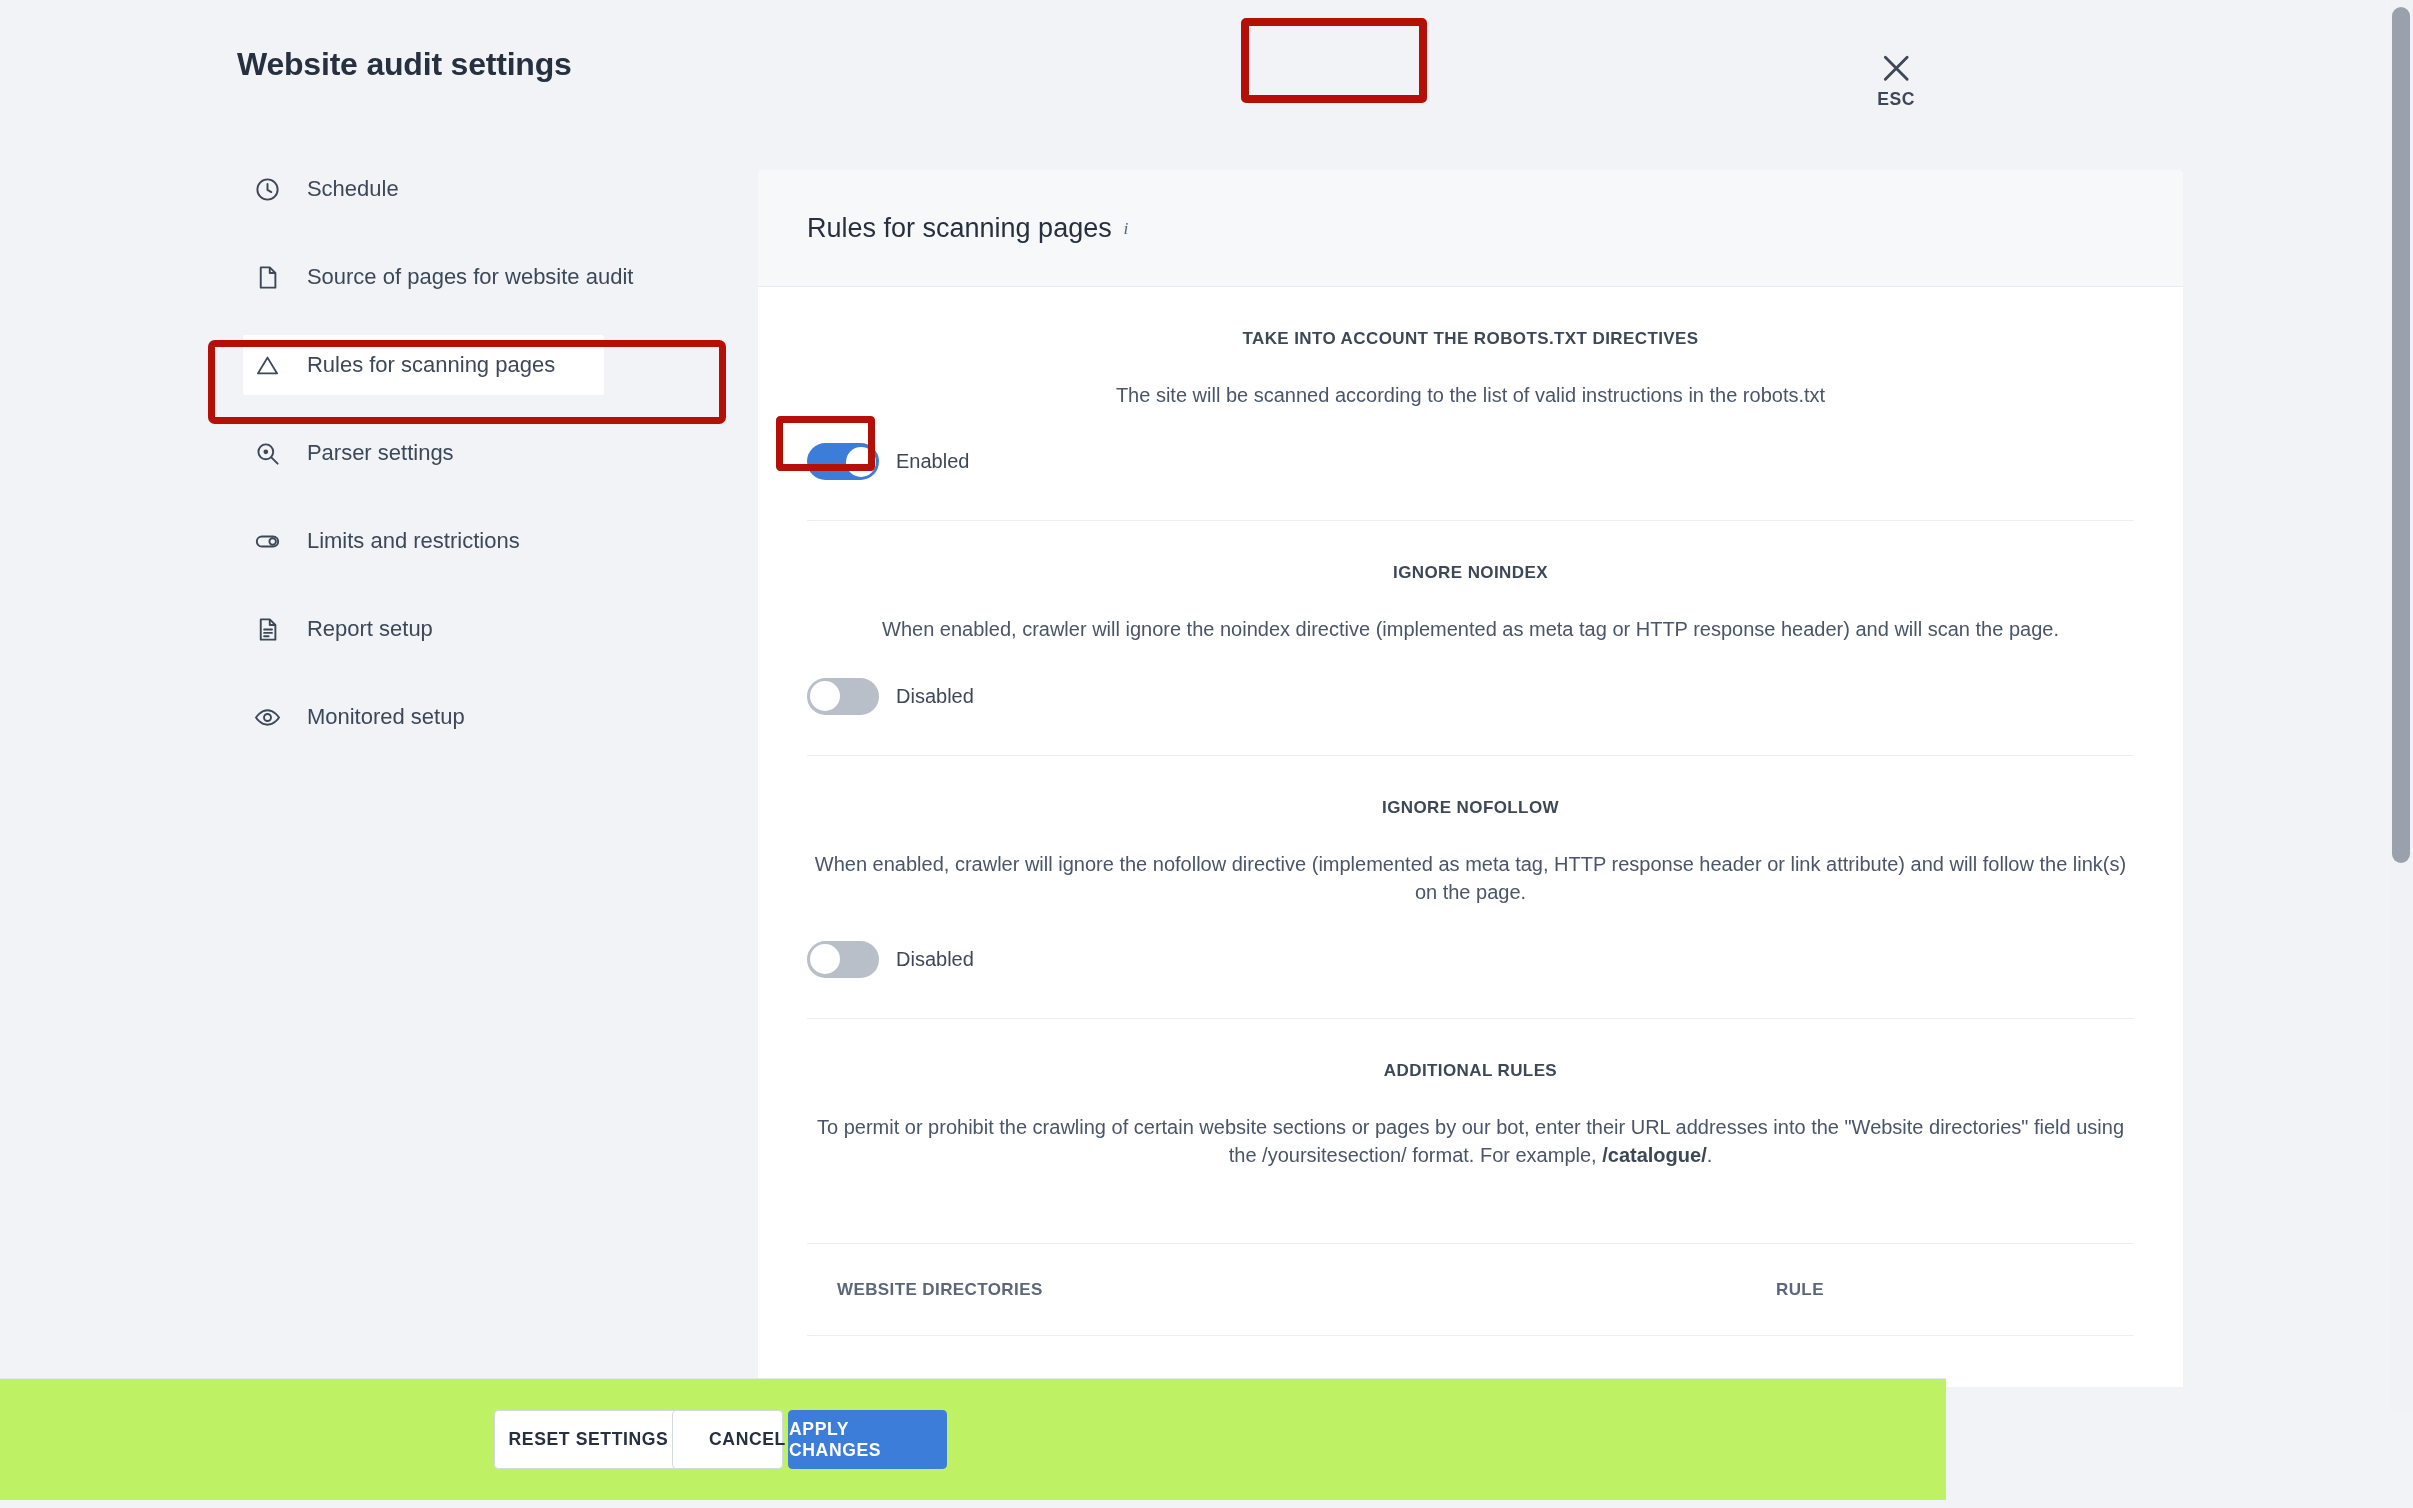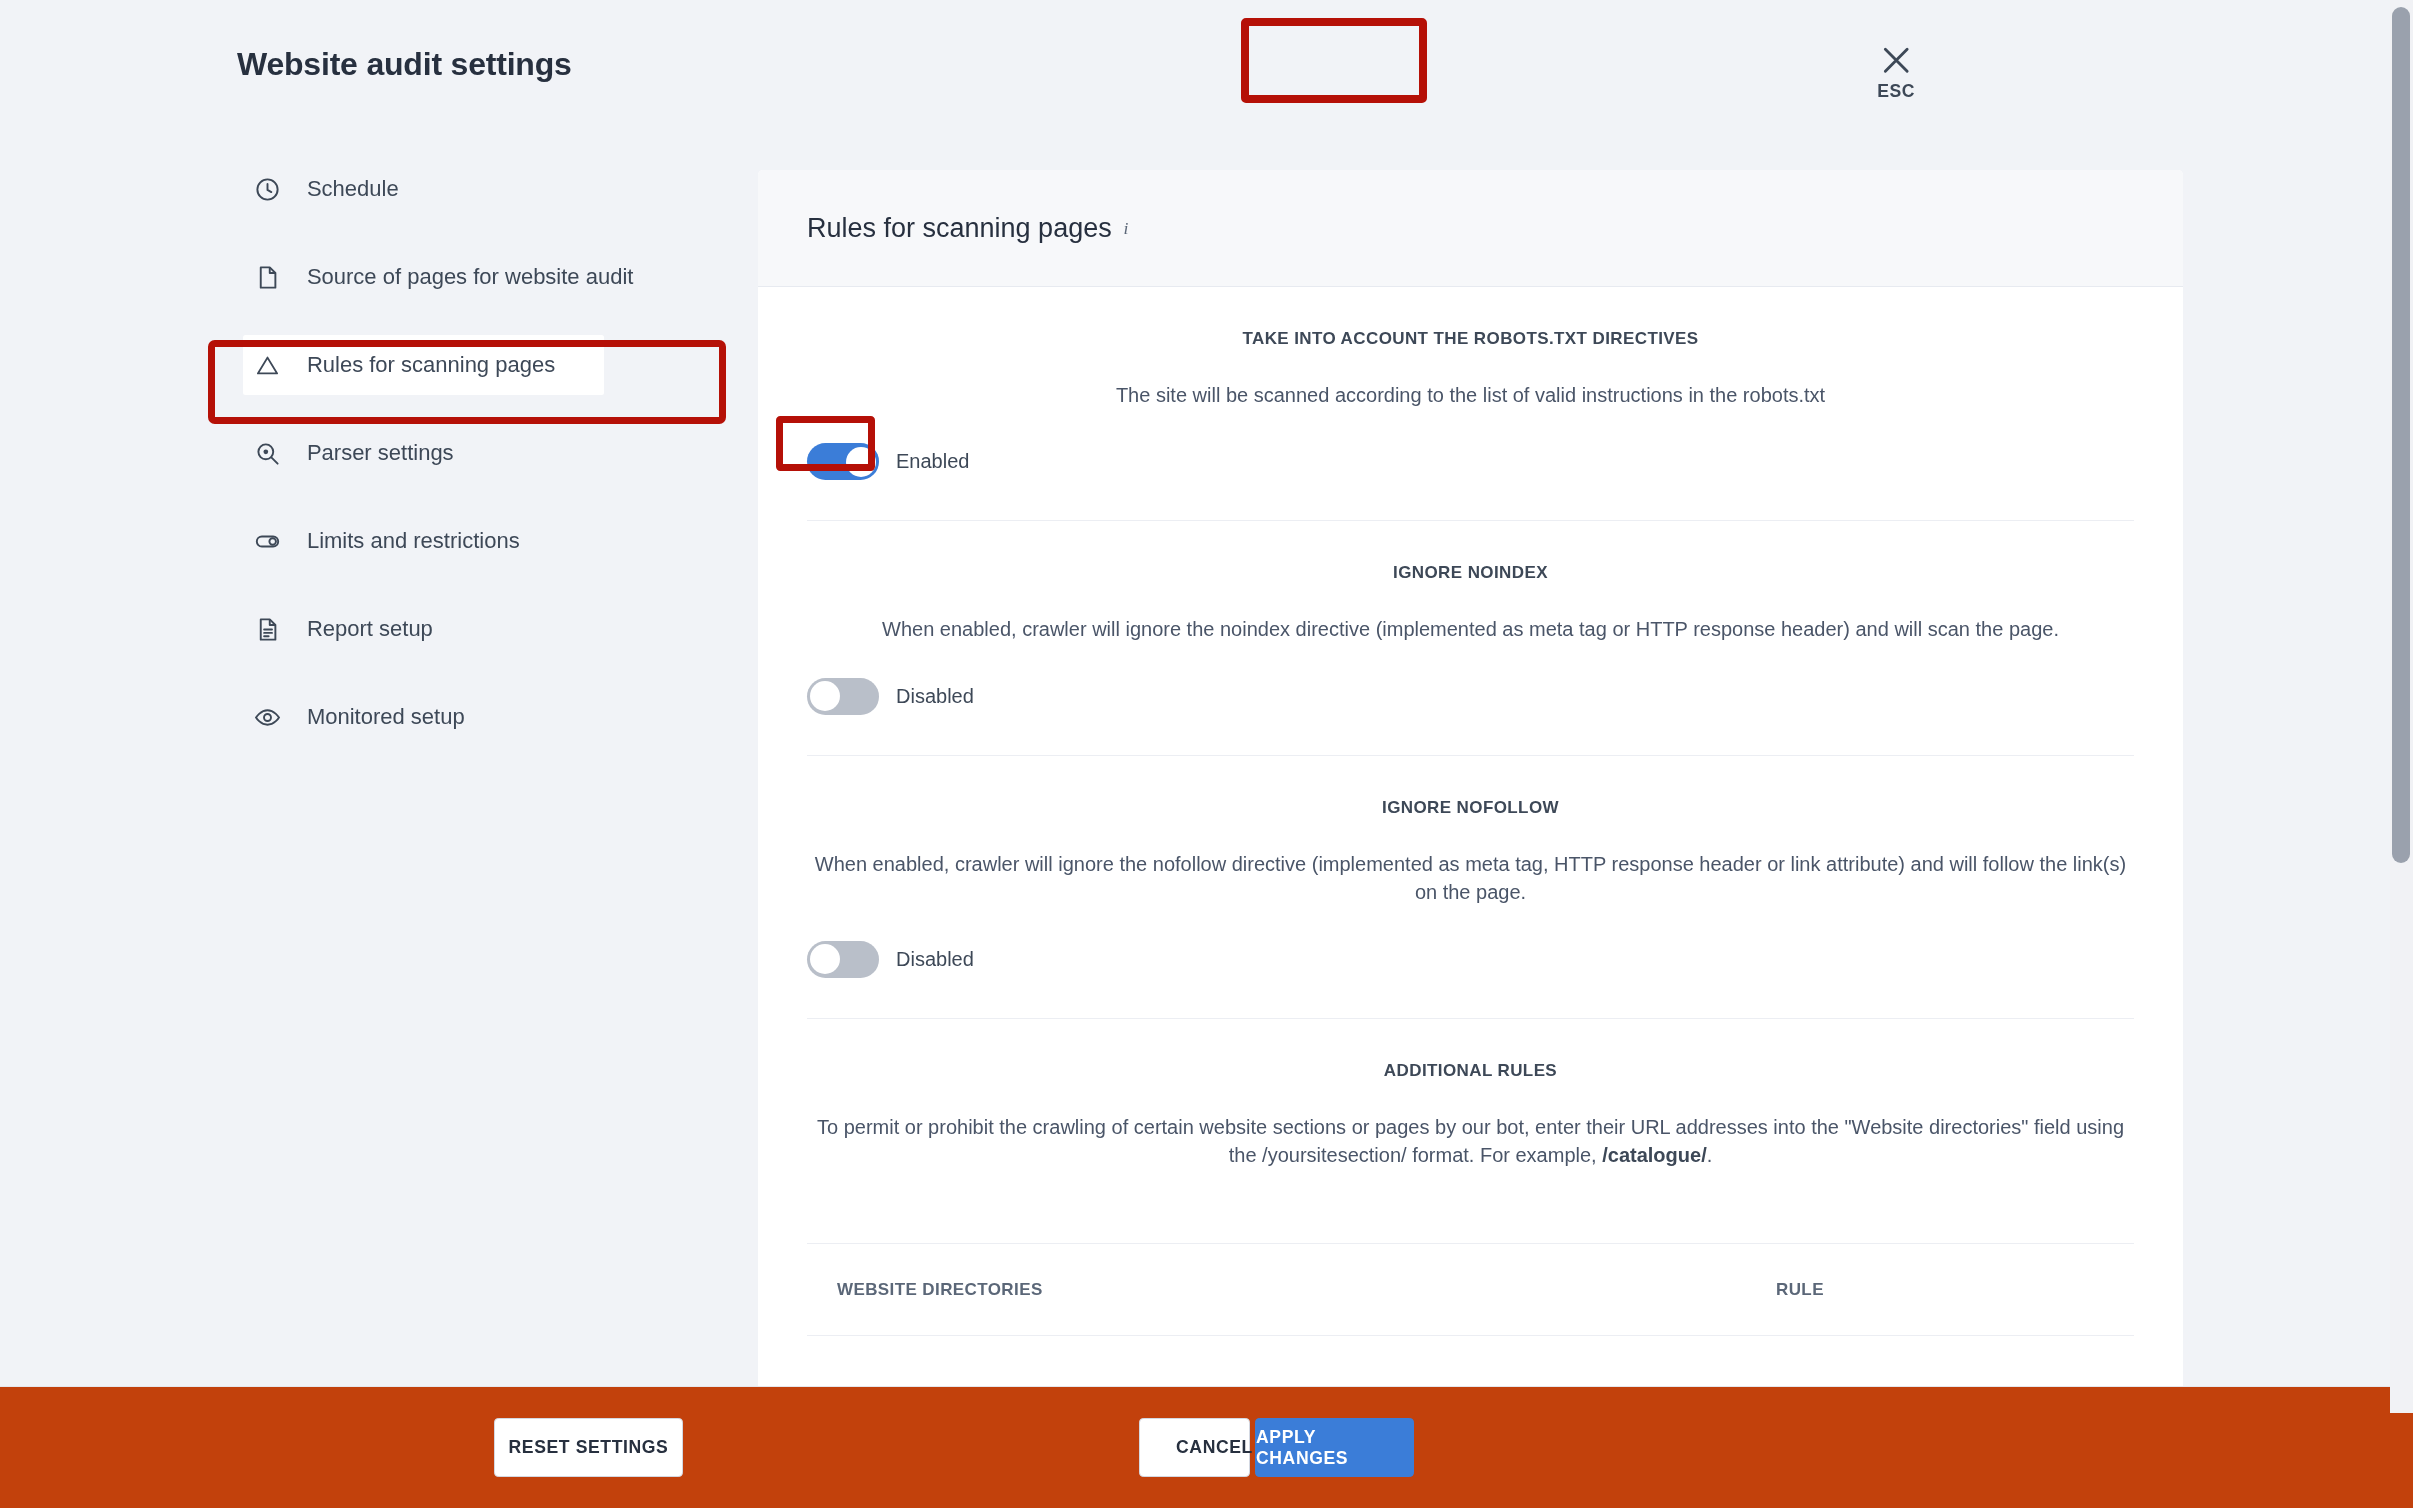--- a/index.html
+++ b/index.html
@@ -31,21 +31,21 @@
     top: 46px;
     font-size: 32px;
     font-weight: 700;
     color: #27303f;
     letter-spacing: -0.2px;
   }
 
   .esc-button {
     position: absolute;
     right: 88px;
-    top: 46px;
+    top: 54px;
     width: 92px;
     display: flex;
     flex-direction: column;
     align-items: center;
     gap: 6.7px;
     cursor: pointer;
   }
   .esc-icon svg { display: block; }
   .esc-label {
     font-size: 17.6px;
@@ -235,24 +235,24 @@
     letter-spacing: 0.4px;
     color: #5b6778;
     text-transform: uppercase;
   }
   .th-dirs { width: 939px; }
 
   
   .modal-footer {
     position: absolute;
     left: 0;
-    bottom: 0;
-    width: 2413px;
+    bottom: 8px;
+    width: 1946px;
     height: 122px;
-    background: #c2410c;
+    background: #bef264;
     border-top: 0.8px solid #e4e7ee;
   }
 
   .btn {
     position: absolute;
     top: 31px;
     height: 59px;
     border-radius: 4.2px;
     font-size: 17.6px;
     font-weight: 600;

